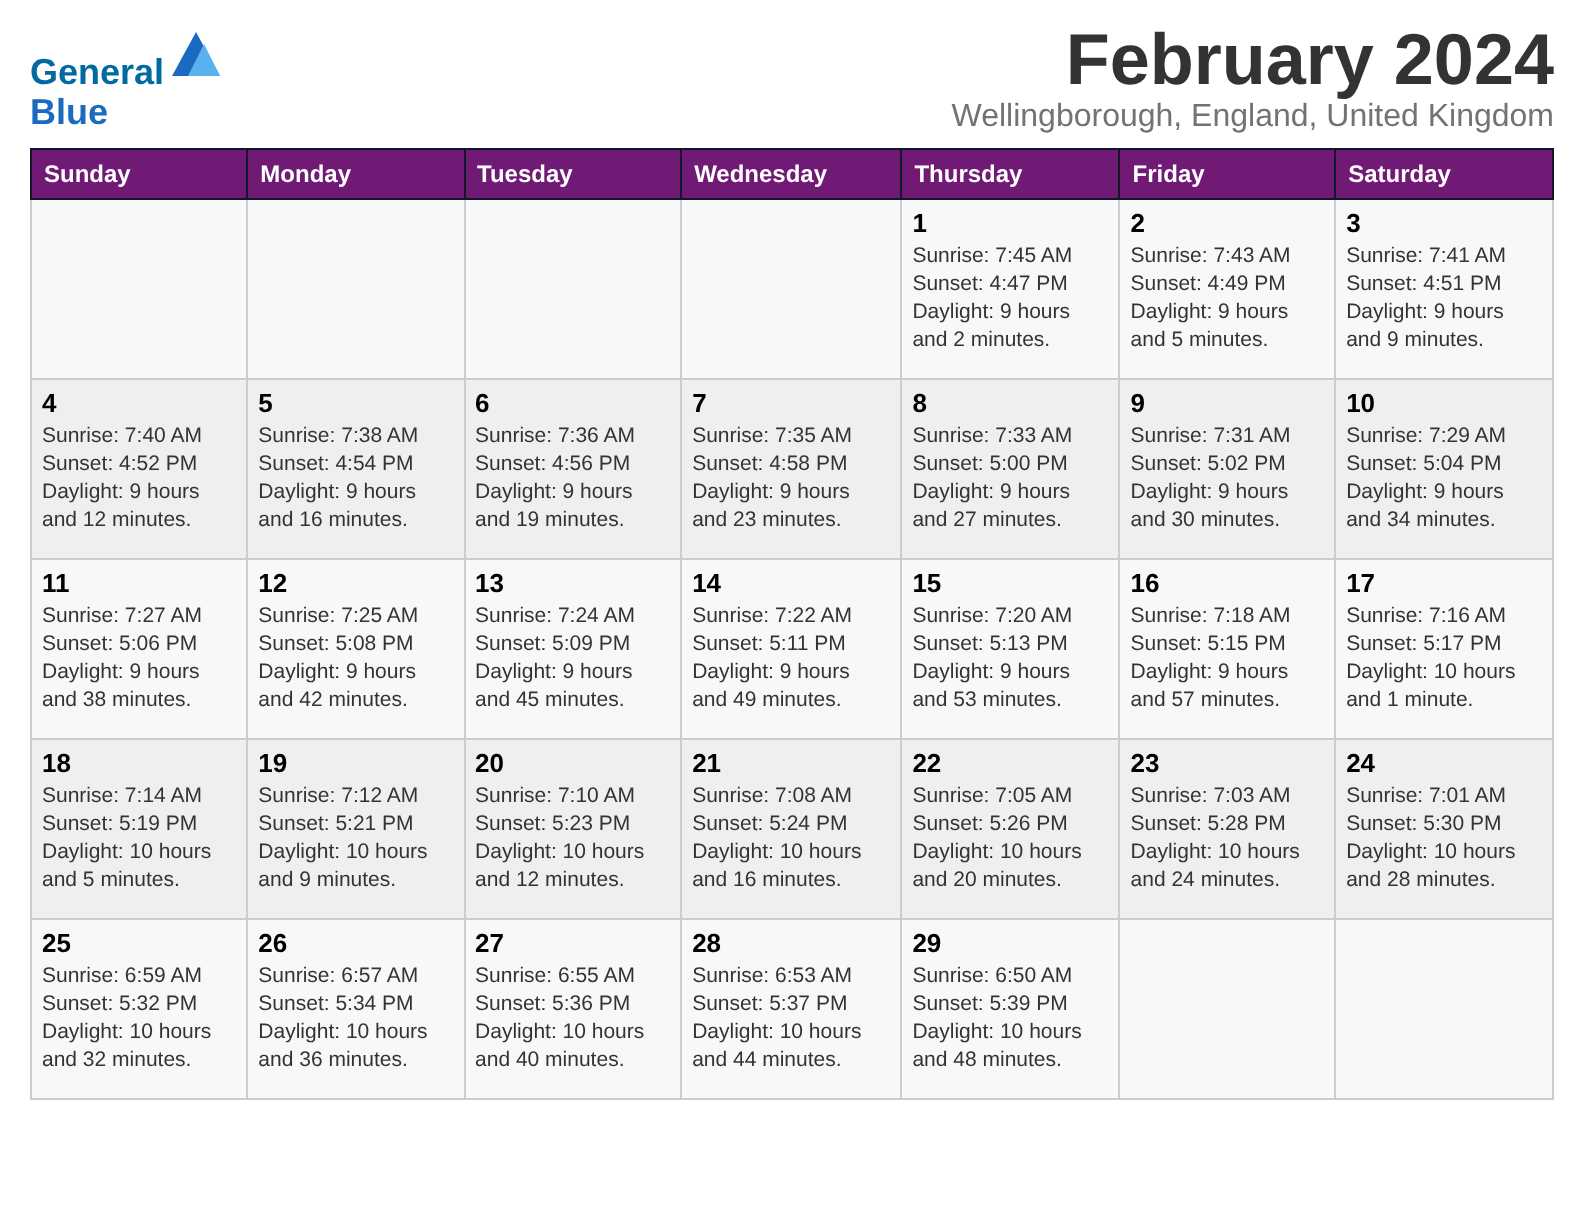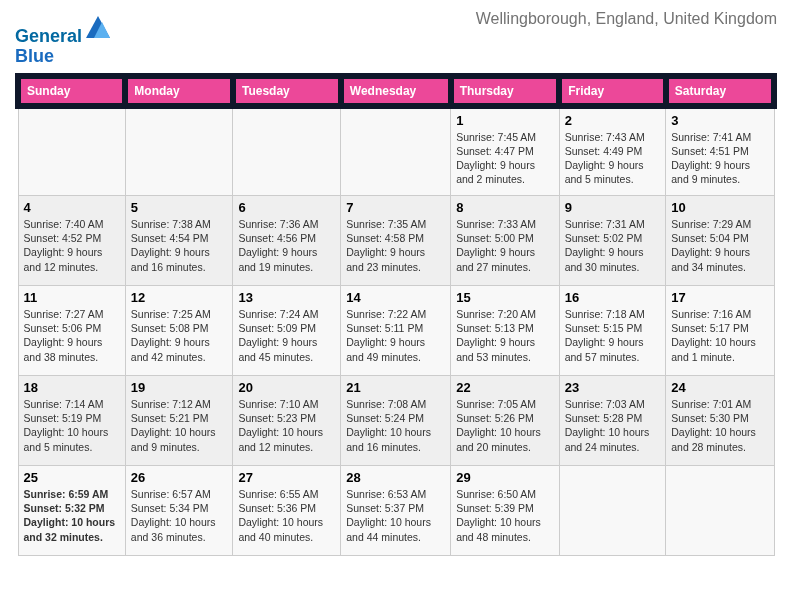--- a/index.html
+++ b/index.html
@@ -45,27 +45,27 @@
     .subtitle {
       font-size: 16px;
       color: #737373;
     }
     table {
       width: 100%;
       border-collapse: collapse;
       font-size: 11px;
     }
     thead tr th {
-      background-color: #ec4899;
+      background-color: #701a75;
       color: #fff;
       text-align: left;
       padding: 5px 6px;
       font-size: 12px;
       font-weight: bold;
-      border: 6px solid #0f172a;
+      border: 1px solid #0f172a;
     }
     tbody tr td {
       border: 1px solid #ccc;
       vertical-align: top;
       padding: 4px 5px;
       width: 113px;
       height: 90px;
     }
     tbody tr:nth-child(odd) {
       background-color: #f8f8f8;
@@ -99,20 +99,21 @@
           <polygon points="14,2 26,24 2,24" fill="#1a6bbf"></polygon>
           <polygon points="18,8 26,24 10,24" fill="#5bb0f0"></polygon>
         </svg>
       </div>
       <div class="logo-text">
         <span class="logo-blue">Blue</span>
       </div>
     </div>
   </div>
   <div class="title-area">
+    <div class="main-title">February 2024</div>
     <div class="subtitle">Wellingborough, England, United Kingdom</div>
   </div>
 </div>
 
 <table>
   <thead>
     <tr>
     <th>Sunday</th>
         <th>Monday</th>
         <th>Tuesday</th>
@@ -275,21 +276,21 @@
         <td>
           <span class="day-number">24</span>
           <div class="cell-text" style="white-space: pre-line;">Sunrise: 7:01 AM
 Sunset: 5:30 PM
 Daylight: 10 hours and 28 minutes.</div>
         </td>
       </tr>
       <tr>
         <td>
           <span class="day-number">25</span>
-          <div class="cell-text" style="white-space: pre-line; font-weight: bold;">Sunrise: 6:59 AM
+          <div class="cell-text" style="white-space: pre-line;">Sunrise: 6:59 AM
 Sunset: 5:32 PM
 Daylight: 10 hours and 32 minutes.</div>
         </td>
         <td>
           <span class="day-number">26</span>
           <div class="cell-text" style="white-space: pre-line;">Sunrise: 6:57 AM
 Sunset: 5:34 PM
 Daylight: 10 hours and 36 minutes.</div>
         </td>
         <td>

